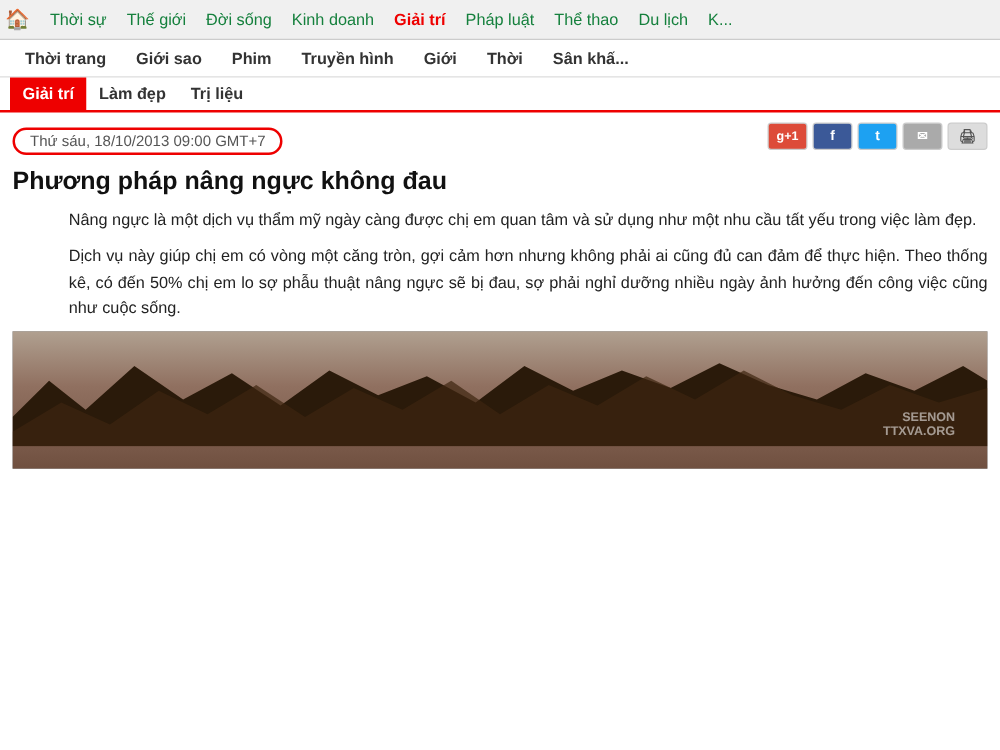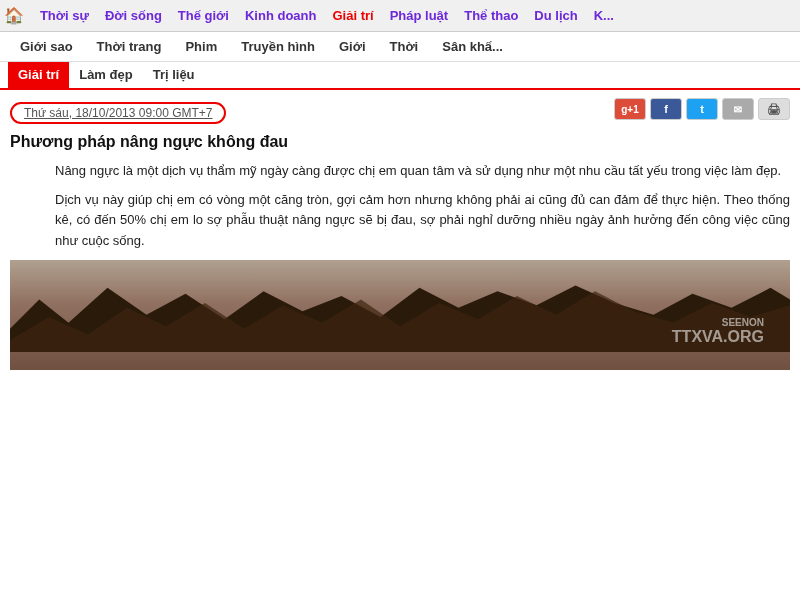--- a/index.html
+++ b/index.html
@@ -22,25 +22,24 @@
       height: 32px;
     }
     #top-nav .home-icon {
       font-size: 16px;
       margin-right: 8px;
       color: #555;
       cursor: pointer;
     }
     #top-nav a {
       text-decoration: none;
-      color: #6d28d9;
+      color: #15803d;
       font-size: 13px;
       padding: 0 8px;
       line-height: 32px;
-      font-weight: bold;
     }
     #top-nav a.active {
       color: #e00;
       font-weight: bold;
     }
 
     
     #second-nav {
       background: #fff;
       border-bottom: 1px solid #ddd;
@@ -88,21 +87,20 @@
     
     .date-circle {
       display: inline-block;
       border: 2px solid #e00;
       border-radius: 20px;
       padding: 2px 12px;
       font-size: 12px;
       color: #555;
       margin-bottom: 8px;
       margin-top: 4px;
-      text-decoration: underline;
     }
 
     
     .social-icons {
       position: absolute;
       top: 8px;
       right: 10px;
       display: flex;
       gap: 4px;
       align-items: center;
@@ -121,21 +119,21 @@
       color: #fff;
     }
     .g-icon { background: #dd4b39; font-size: 10px; }
     .fb-icon { background: #3b5998; }
     .tw-icon { background: #1da1f2; }
     .mail-icon { background: #aaa; font-size: 10px; color: #fff; }
     .print-icon { background: #ddd; color: #555; }
 
     
     .article-title {
-      font-size: 16px;
+      font-size: 20px;
       font-weight: bold;
       color: #111;
       margin-bottom: 8px;
       line-height: 1.3;
     }
 
     
     .article-body p {
       font-size: 13px;
       color: #222;
@@ -186,33 +184,33 @@
       width: 100%;
     }
 
   </style>
 </head>
 <body>
 
 <div id="top-nav">
   <span class="home-icon">🏠</span>
   <a href="#">Thời sự</a>
+  <a href="#">Thế giới</a>
   <a href="#">Đời sống</a>
-  <a href="#">Thế giới</a>
   <a href="#">Kinh doanh</a>
   <a href="#" class="active">Giải trí</a>
   <a href="#">Pháp luật</a>
   <a href="#">Thể thao</a>
   <a href="#">Du lịch</a>
   <a href="#">K...</a>
 </div>
 
 <div id="second-nav">
+  <a href="#">Thời trang</a>
   <a href="#">Giới sao</a>
-  <a href="#">Thời trang</a>
   <a href="#">Phim</a>
   <a href="#">Truyền hình</a>
   <a href="#">Giới</a>
   <a href="#">Thời</a>
   <a href="#">Sân khấ...</a>
 </div>
 
 <div id="sub-nav">
   <div class="tab active">Giải trí</div>
   <div class="tab">Làm đẹp</div>
@@ -248,20 +246,20 @@
 
       <svg class="mountain-svg" viewBox="0 0 800 60" xmlns="http://www.w3.org/2000/svg" preserveAspectRatio="none" style="height:70px;">
 
         <polygon points="0,60 0,40 30,15 60,35 100,5 140,28 180,10 220,32 260,8 300,25 340,12 380,30 420,5 460,22 500,8 540,20 580,3 620,18 660,28 700,10 740,22 780,5 800,15 800,60" fill="#2a1a0a"></polygon>
 
         <polygon points="0,60 0,50 40,30 80,45 120,22 160,38 200,18 240,40 280,20 320,35 360,15 400,38 440,18 480,32 520,12 560,28 600,8 640,25 680,35 720,18 760,30 800,20 800,60" fill="#3d2510" opacity="0.7"></polygon>
       </svg>
 
       <div class="watermark">
         <div style="text-align:right; font-size:10px; color:rgba(255,255,255,0.55);">SEENON</div>
-        <div style="text-align:left; font-size:16px; color:rgba(255,255,255,0.55);">TTXVA.ORG</div>
+        <div style="text-align:left; font-size:10px; color:rgba(255,255,255,0.55);">TTXVA.ORG</div>
       </div>
     </div>
   </div>
 
   
 
 </div>
 
 </body></html>

